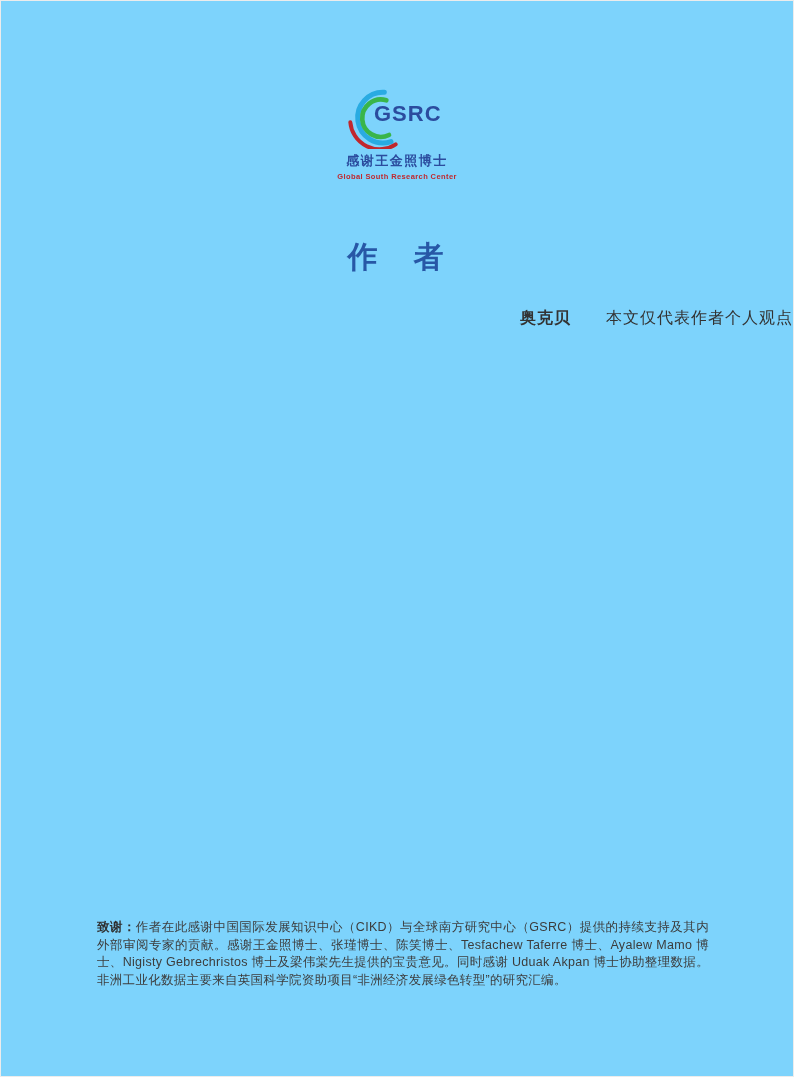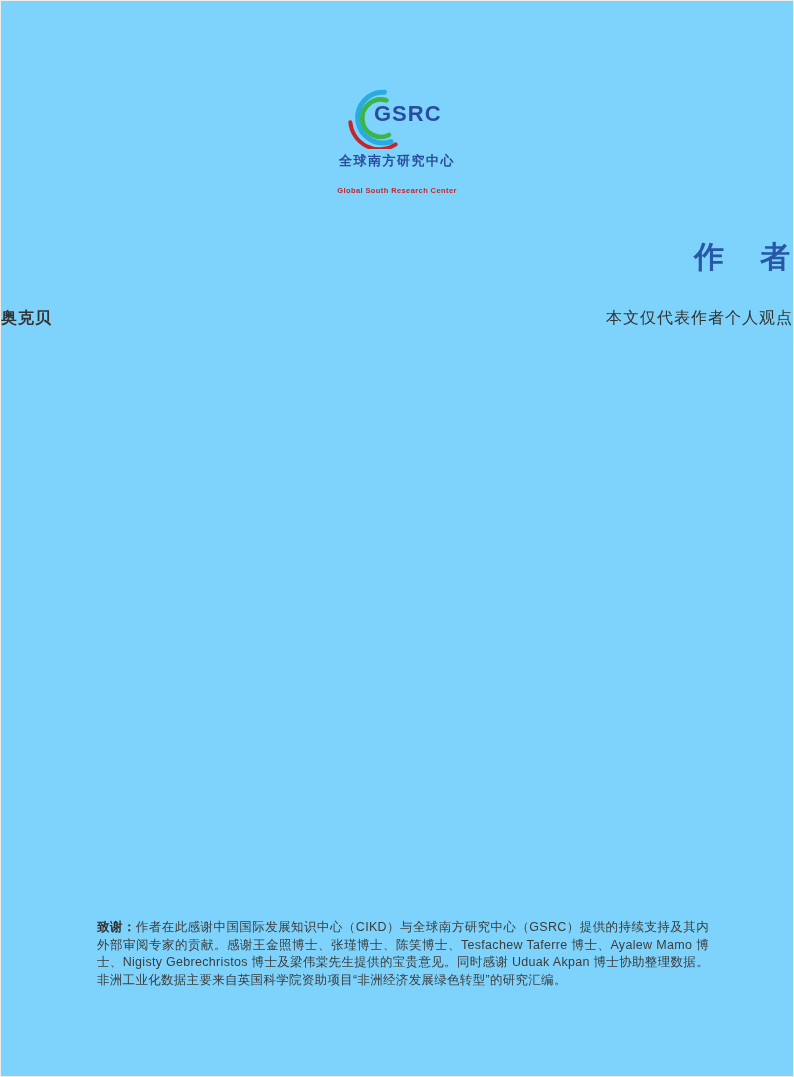--- a/index.html
+++ b/index.html
@@ -23,35 +23,35 @@
     position:absolute;left:27px;top:16px;
     font-size:22px;font-weight:bold;color:#2B4C9E;
     letter-spacing:1px;
   }
   .logo-zh{
     margin-top:3px;
     color:#2B4C9E;font-size:13px;font-weight:bold;
     letter-spacing:1.5px;
   }
   .logo-en{
-    margin-top:16px;
+    margin-top:2px;
     color:#C1272D;font-size:7.5px;font-weight:bold;
     letter-spacing:0.4px;
   }
   
   .title{
     position:absolute;top:236px;left:0;right:0;margin:0;
-    text-align:right;
+    text-align:center;
     font-size:30px;font-weight:bold;color:#2757A6;
     letter-spacing:3px;
   }
   
   .author-line{
     position:absolute;top:307px;left:0;right:0;
-    display:flex;justify-content:space-between;align-items:baseline;gap:26px;
+    display:flex;justify-content:flex-end;align-items:baseline;gap:35px;
     font-size:16px;color:#333333;
   }
   .author-name{font-weight:bold;letter-spacing:1px;}
   .author-role{letter-spacing:1px;}
   
   .disclaimer{
     position:absolute;top:888px;left:92px;width:612px;margin:0;
     font-size:12.5px;color:#3c3c3c;line-height:17.5px;
     letter-spacing:0.3px;
   }
@@ -72,21 +72,21 @@
       <svg width="68" height="64" viewBox="0 0 100 96" aria-hidden="true">
 
         <path d="M 4 56 A 44 44 0 0 0 72 89" fill="none" stroke="#C1272D" stroke-width="6" stroke-linecap="round"></path>
 
         <path d="M 55 11 A 38 38 0 1 0 65 85" fill="none" stroke="#29ABE2" stroke-width="7.5" stroke-linecap="round"></path>
 
         <path d="M 58 23 A 28 28 0 1 0 62 75" fill="none" stroke="#39B54A" stroke-width="7" stroke-linecap="round"></path>
       </svg>
       <span class="logo-acronym">GSRC</span>
     </div>
-    <div class="logo-zh">全球南方研究中心</div>
+    <div class="logo-zh">感谢王金照博士</div>
     <div class="logo-en">Global South Research Center</div>
   </header>
 
   <h1 class="title">作　者</h1>
 
   <div class="author-line">
     <span class="author-name">奥克贝</span>
     <span class="author-role">本文仅代表作者个人观点</span>
   </div>
 

